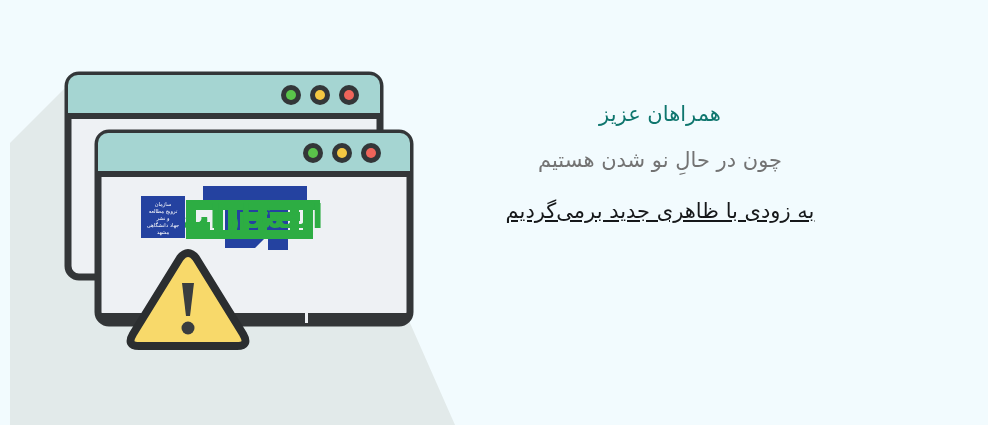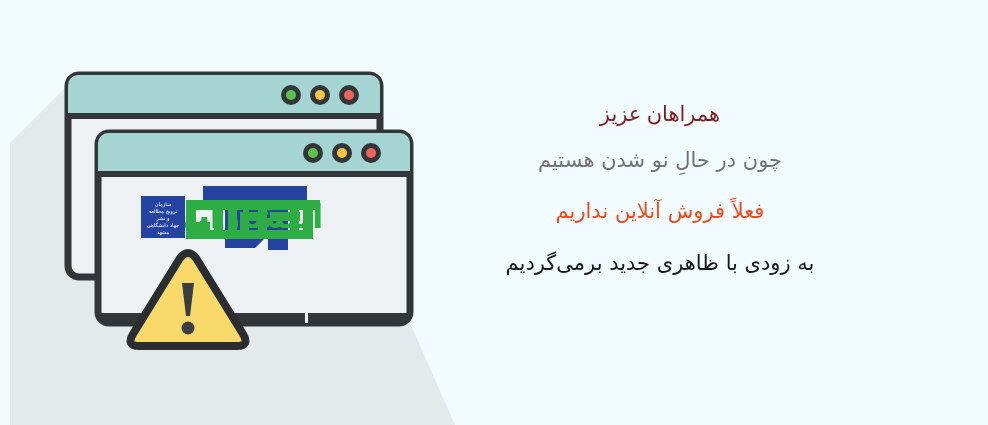--- a/index.html
+++ b/index.html
@@ -52,21 +52,21 @@
     font-size: 21px;
     line-height: 1.35;
     color: #16181a;
     white-space: nowrap;
     direction: rtl;
     unicode-bidi: isolate;
   }
   .msg-line.l1 { margin: 0 0 0 0; padding-bottom: 18px; }
   .msg-line.l2 { padding-bottom: 22px; }
   .msg-line.l3 { color: #f04a1e; padding-bottom: 24px; }
-  .msg-line.l4 { padding-bottom: 0; }
+  .msg-line.l4 { padding-bottom: 0; text-decoration: underline; }
 </style>
 </head>
 <body style="background: rgb(242, 251, 254);">
 
 <div id="page" style="background: rgb(242, 251, 254);">
 
   <div id="illustration">
     <svg viewBox="0 0 500 425" xmlns="http://www.w3.org/2000/svg">
       <defs>
         <clipPath id="clipBackBody">
@@ -157,19 +157,18 @@
 
       <g>
         <path d="M 180 258 Q 188 248 196 258 L 243 334 Q 250 346 237 346 L 139 346 Q 126 346 133 334 Z" fill="#f8d96a" stroke="#2b2e30" stroke-width="8" stroke-linejoin="round"></path>
         <path d="M 182 283 L 194 283 L 190 316 L 186 316 Z" fill="#3a3d3f"></path>
         <circle cx="188" cy="328" r="6.5" fill="#3a3d3f"></circle>
       </g>
     </svg>
   </div>
 
   <div id="message-panel">
-    <div class="msg-line l1" style="color: #7f1d1d; font-family: Liberation Serif, serif;">همراهان عزیز</div>
+    <div class="msg-line l1" style="color: #0f766e;">همراهان عزیز</div>
     <div class="msg-line l2" style="color: #737373;">چون در حالِ نو شدن هستیم</div>
-    <div class="msg-line l3" style="color: rgb(240, 74, 30);">فعلاً فروش آنلاین نداریم</div>
     <div class="msg-line l4" style="color: rgb(22, 24, 26);">به زودی با ظاهری جدید برمی‌گردیم</div>
   </div>
 
 </div>
 
 </body></html>

